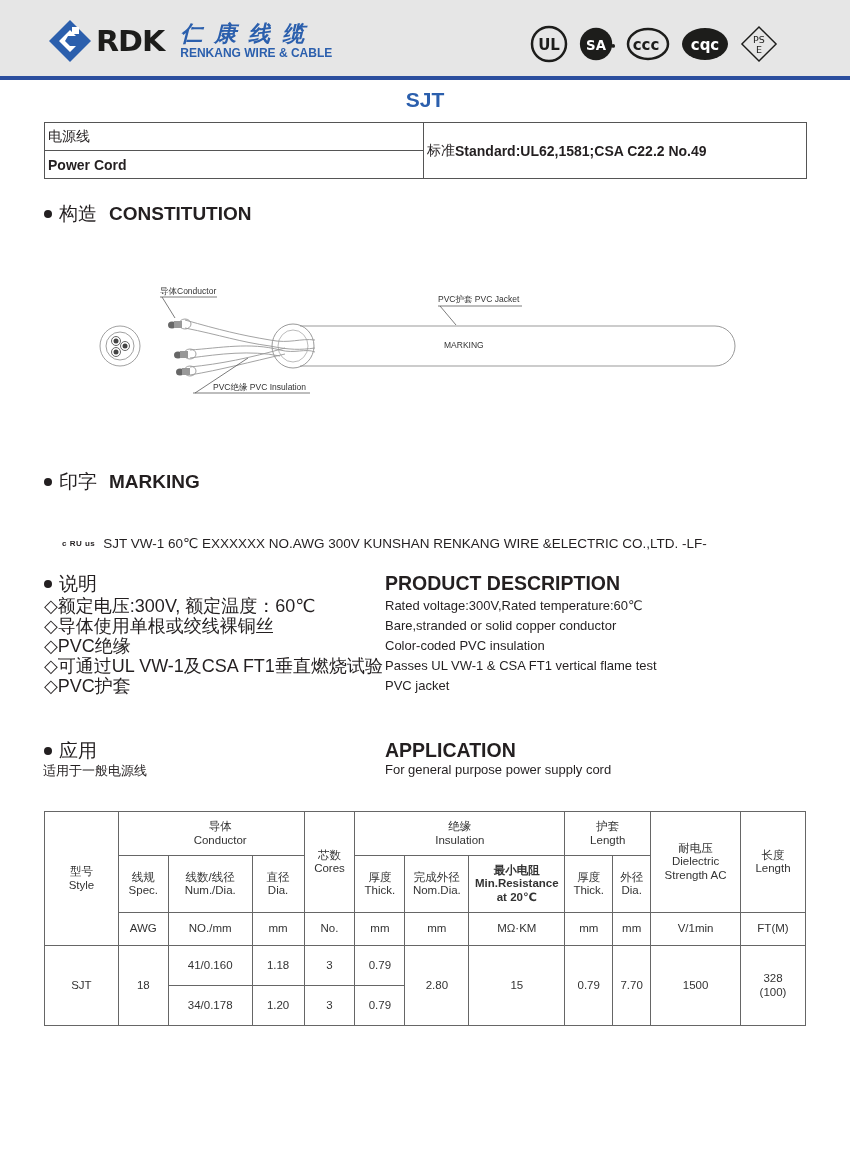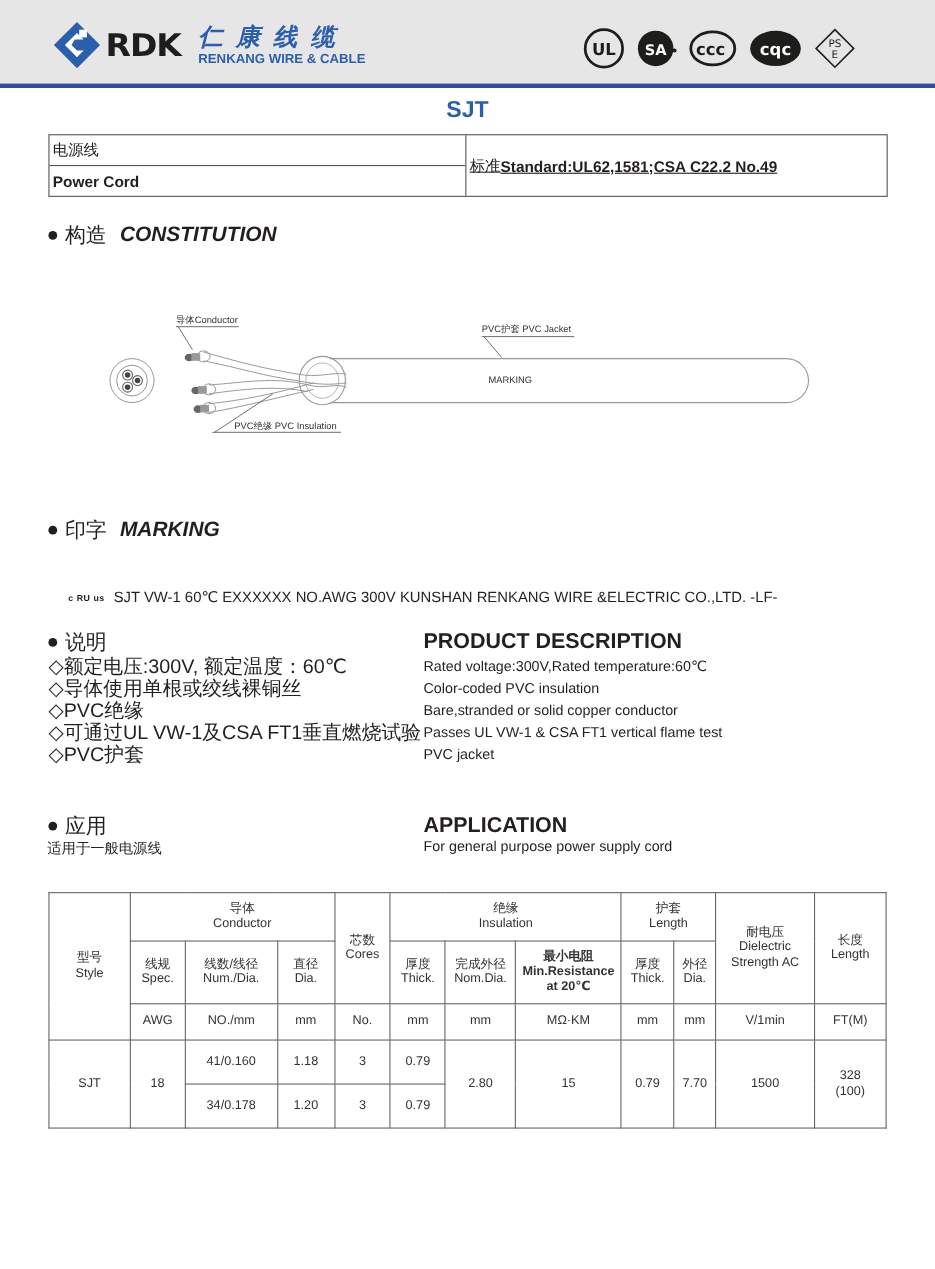--- a/index.html
+++ b/index.html
@@ -17,27 +17,27 @@
 
   .certs { position: absolute; left: 530px; top: 24px; height: 40px; display: flex; align-items: center; gap: 10px; }
   .cert { width: 38px; height: 38px; display: flex; align-items: center; justify-content: flex-start; }
 
   .title { position: absolute; left: 0; width: 850px; top: 88px; text-align: center; color: #2b5fad; font-weight: bold; font-size: 21px; }
 
   .std-table { position: absolute; left: 44px; top: 122px; width: 763px; height: 57px; border: 1px solid #555; display: flex; }
   .std-left { width: 379px; border-right: 1px solid #555; display: flex; flex-direction: column; }
   .std-left div { flex: 1; display: flex; align-items: center; padding-left: 3px; font-size: 14px; }
   .std-left div:first-child { border-bottom: 1px solid #555; }
-  .std-right { flex: 1; display: flex; align-items: center; padding-left: 3px; font-size: 14px; font-weight: bold; text-decoration: underline; }
+  .std-right { flex: 1; display: flex; align-items: center; padding-left: 3px; font-size: 14px; font-weight: bold; }
   .std-right .cn { font-weight: normal; }
 
   .section-h { position: absolute; display: flex; align-items: center; font-size: 19px; }
   .bullet { width: 8px; height: 8px; border-radius: 50%; background: #231f20; margin-right: 7px; }
   .section-h .cn { font-weight: normal; margin-right: 12px; }
-  .section-h .en { font-weight: bold; font-style: italic; }
+  .section-h .en { font-weight: bold; }
 
   .diagram { position: absolute; left: 90px; top: 280px; width: 660px; height: 120px; }
 
   .marking-line { position: absolute; left: 62px; top: 535px; font-size: 13.5px; display: flex; align-items: center; color: #231f20; }
   .ul-mark { font-size: 8px; font-weight: bold; margin-right: 8px; letter-spacing: 0.5px; }
 
   .desc-cn { position: absolute; left: 44px; top: 596px; font-size: 18px; line-height: 20px; }
   .desc-en-h { position: absolute; left: 385px; top: 572px; font-size: 19.5px; font-weight: bold; }
   .desc-en { position: absolute; left: 385px; top: 596px; font-size: 13px; line-height: 20px; }
 
@@ -195,22 +195,22 @@
 <div class="desc-cn">
   <div>◇额定电压:300V, 额定温度：60℃</div>
   <div>◇导体使用单根或绞线裸铜丝</div>
   <div>◇PVC绝缘</div>
   <div>◇可通过UL VW-1及CSA FT1垂直燃烧试验</div>
   <div>◇PVC护套</div>
 </div>
 <div class="desc-en-h">PRODUCT DESCRIPTION</div>
 <div class="desc-en">
   <div>Rated voltage:300V,Rated temperature:60℃</div>
+  <div>Bare,stranded or solid copper conductor</div>
   <div>Color-coded PVC insulation</div>
-  <div>Bare,stranded or solid copper conductor</div>
   <div>Passes UL VW-1 &amp; CSA FT1 vertical flame test</div>
   <div>PVC jacket</div>
 </div>
 
 <div class="section-h" style="left:44px; top:738px;">
   <span class="bullet"></span>
   <span class="cn">应用</span>
 </div>
 <div class="app-cn">适用于一般电源线</div>
 <div class="app-en-h">APPLICATION</div>

